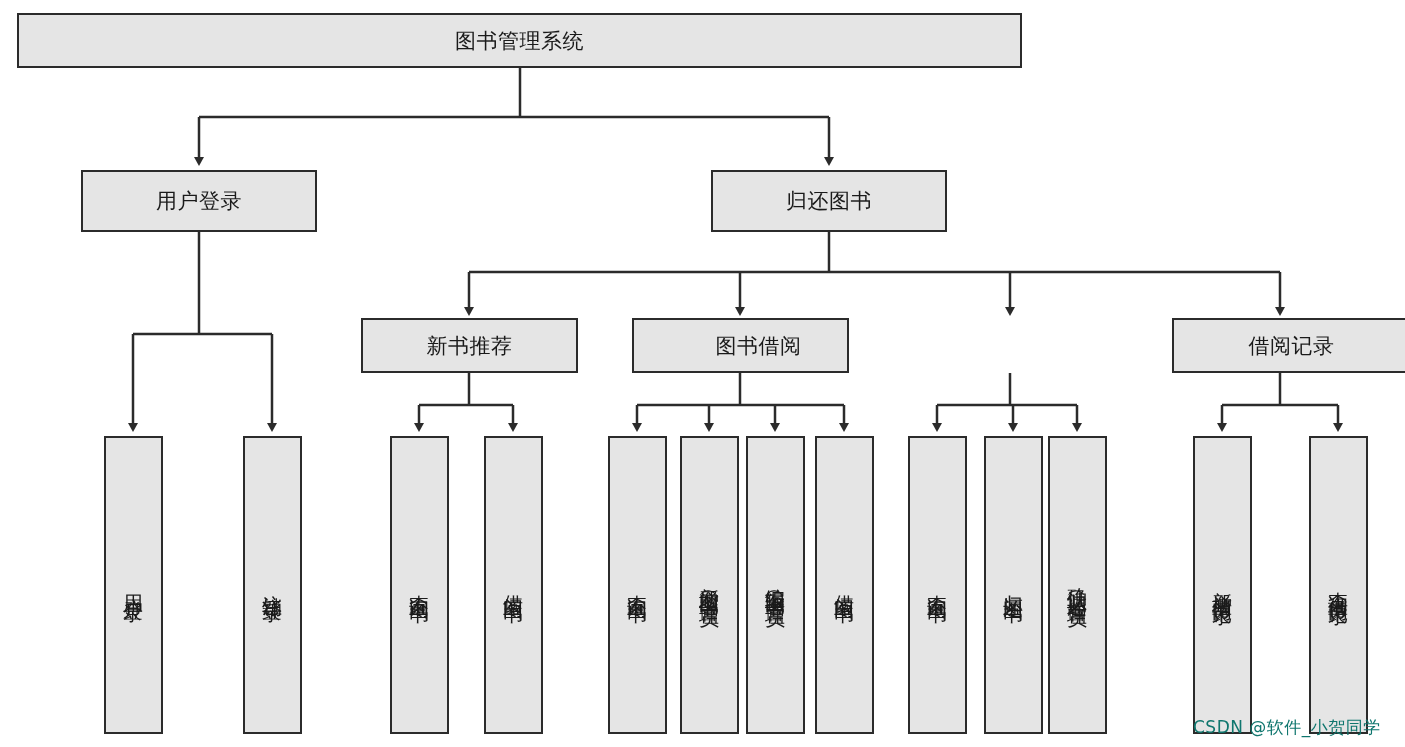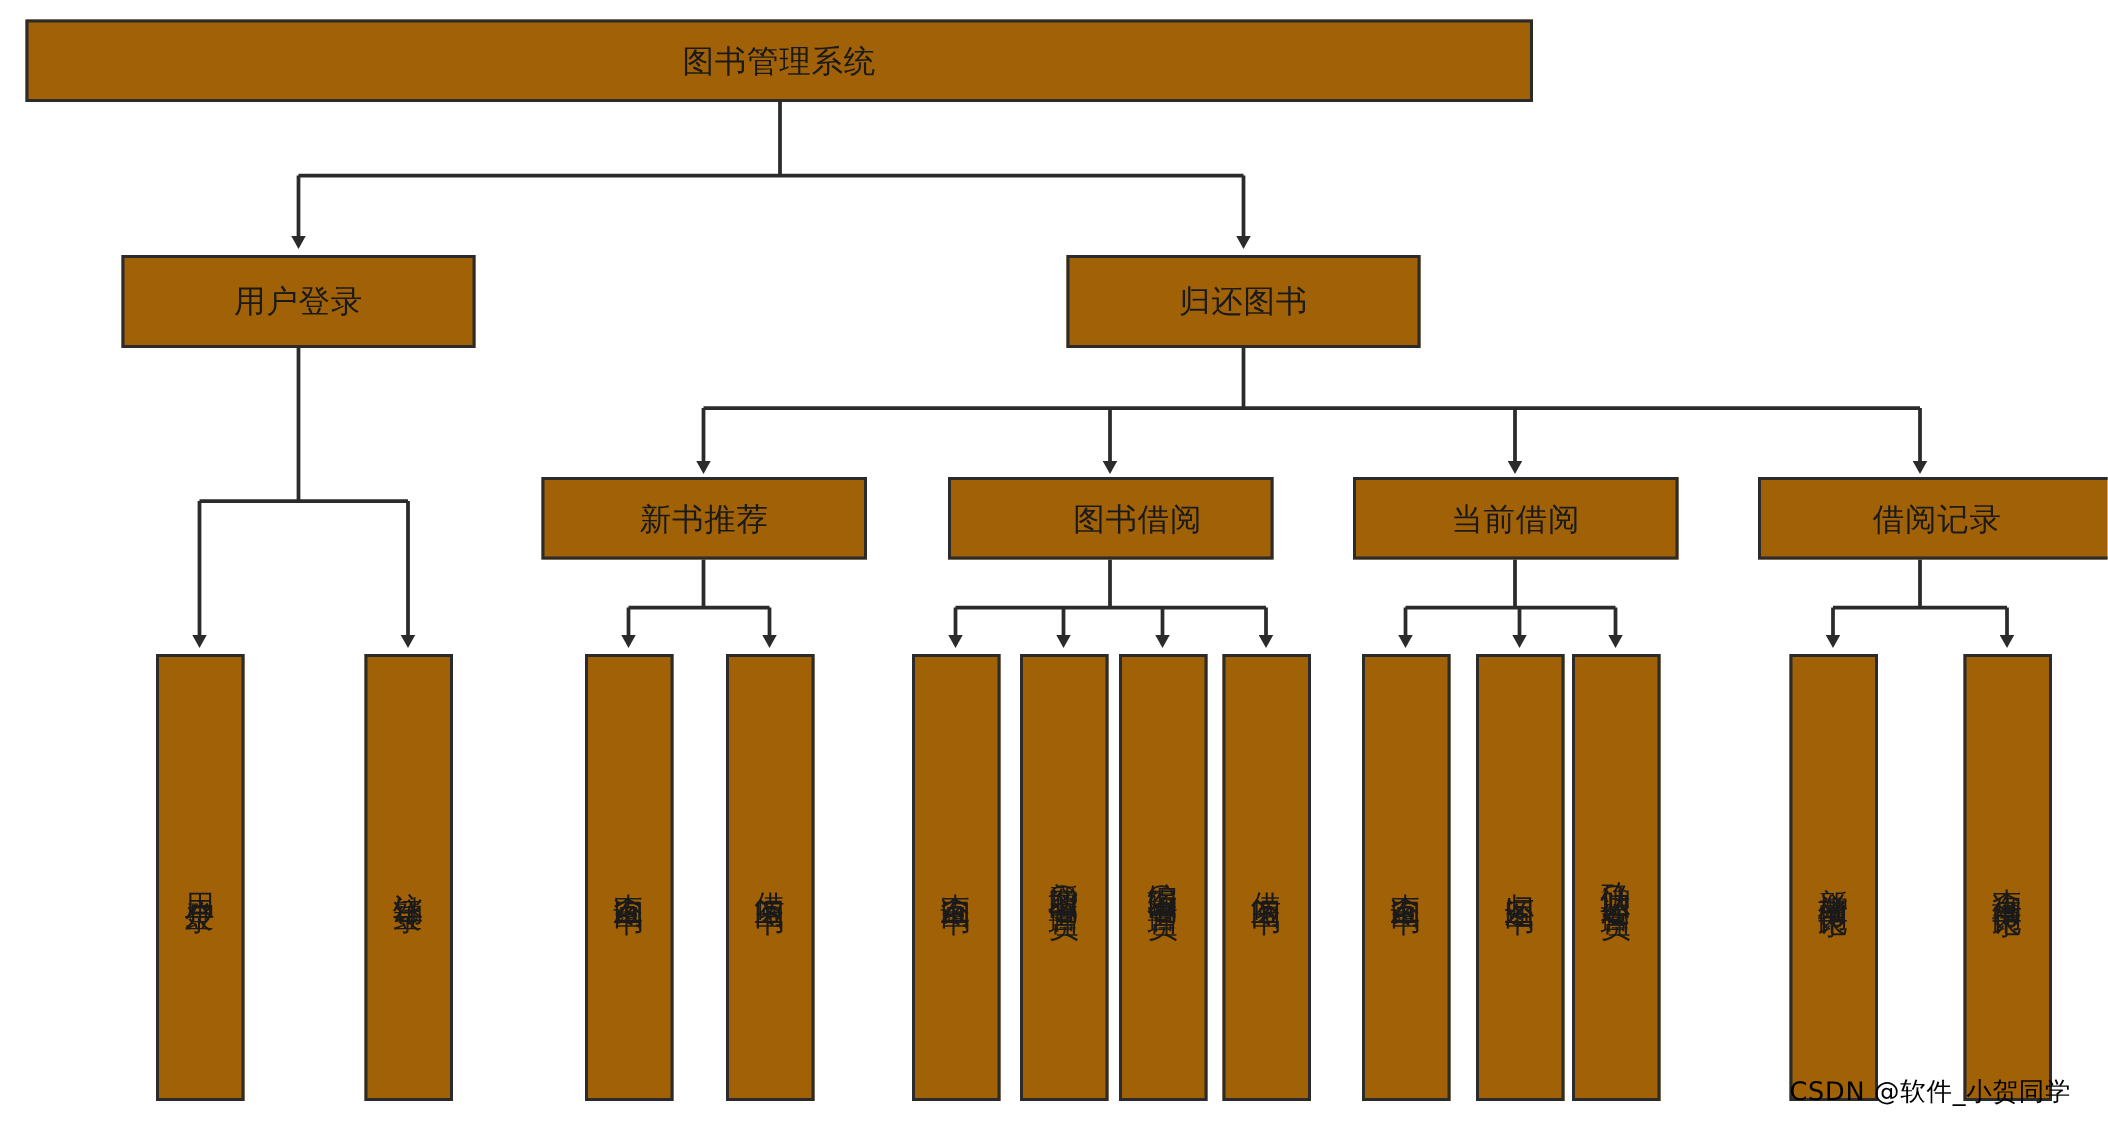--- a/index.html
+++ b/index.html
@@ -21,21 +21,21 @@
   }
   svg.tree-canvas {
     position: absolute;
     left: 0; top: 0;
     width: 1405px;
     height: 747px;
   }
   .node-box {
     position: absolute;
     box-sizing: border-box;
-    background: #a16207;
+    background: #e5e5e5;
     border: 2px solid #2b2b2b;
     display: flex;
     align-items: center;
     justify-content: center;
     color: #1a1a1a;
   }
   .node-box.horiz {
     font-size: 21px;
     letter-spacing: 0.5px;
   }
@@ -53,21 +53,21 @@
     text-orientation: upright;
     white-space: nowrap;
   }
   .node-label {
     display: block;
     white-space: nowrap;
   }
   .watermark {
     position: absolute;
     font-size: 17px;
-    color: #000000;
+    color: #0f766e;
     white-space: nowrap;
     letter-spacing: 0.5px;
     pointer-events: none;
   }
 </style>
 </head>
 <body>
 
 <div id="diagram-root">
 
@@ -146,23 +146,20 @@
   <div class="node-box horiz" style="left:711px; top:170px; width:236px; height:62px;">
     <span class="node-label">归还图书</span>
   </div>
 
   <div class="node-box horiz" style="left:361px; top:318px; width:217px; height:55px;text-align:center;">
     <span class="node-label">新书推荐</span>
   </div>
   <div class="node-box horiz" style="left:632px; top:318px; width:217px; height:55px;padding-left:36px;">
     <span class="node-label">图书借阅</span>
   </div>
-  <div class="node-box horiz" style="left:902px; top:318px; width:217px; height:55px;">
-    <span class="node-label">当前借阅</span>
-  </div>
   <div class="node-box horiz" style="left:1172px; top:318px; width:239px; height:55px;">
     <span class="node-label">借阅记录</span>
   </div>
 
   <div class="node-box vert" style="left:104px; top:436px; width:59px; height:298px;">
     <span class="node-label">用户登录</span>
   </div>
   <div class="node-box vert" style="left:243px; top:436px; width:59px; height:298px;">
     <span class="node-label">注销登录</span>
   </div>

